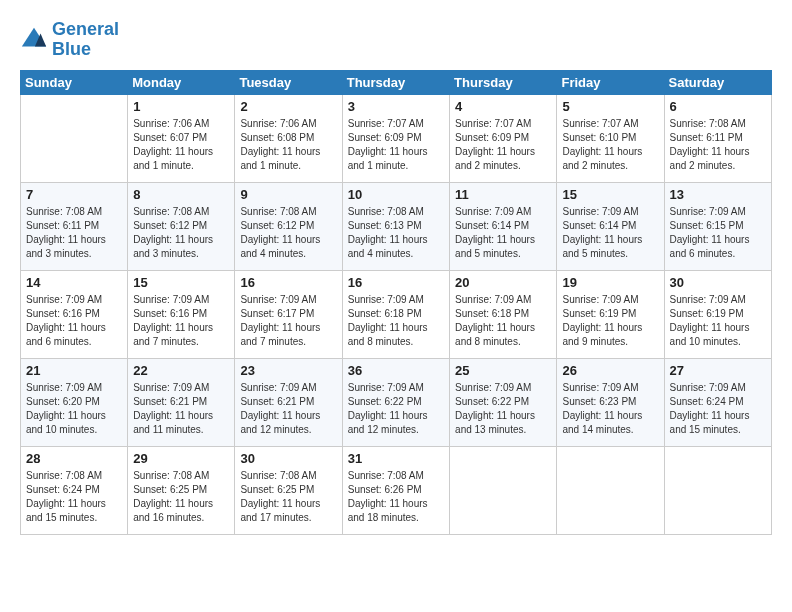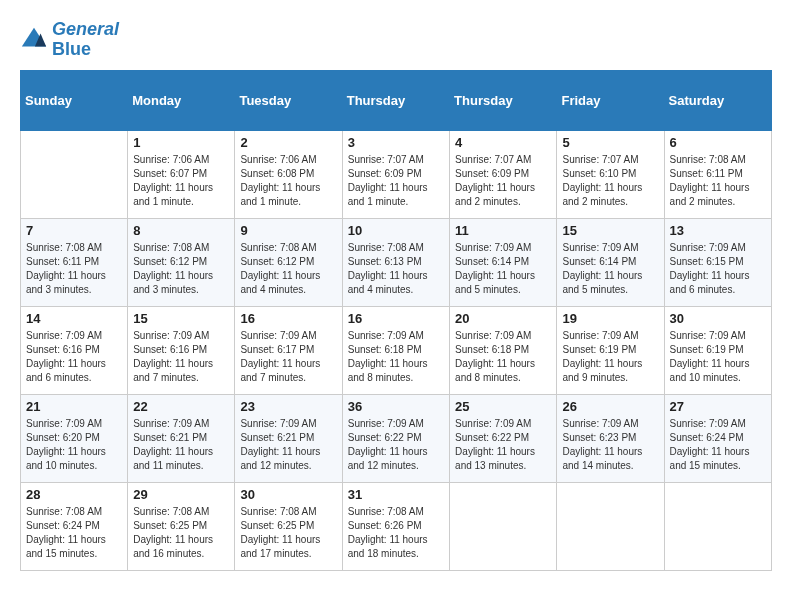--- a/index.html
+++ b/index.html
@@ -22,21 +22,20 @@
       gap: 4px;
     }
     .logo-text {
       font-size: 18px;
       font-weight: bold;
       color: #1a3a5c;
       line-height: 1.1;
     }
     .logo-text span {
       color: #2a7ab8;
-      font-style: italic;
     }
     .logo-icon {
       width: 28px;
       height: 28px;
     }
     .title-block {
       text-align: right;
     }
     .calendar-title {
       font-size: 32px;
@@ -48,21 +47,21 @@
       color: #555;
     }
     table {
       width: 100%;
       border-collapse: collapse;
       font-size: 11px;
     }
     thead tr th {
       background-color: #2a7ab8;
       color: #fff;
-      padding: 22px 4px;
+      padding: 4px 4px;
       text-align: left;
       font-size: 13px;
       font-weight: bold;
       border: 1px solid #2a7ab8;
     }
     tbody tr td {
       border: 1px solid #ccc;
       vertical-align: top;
       padding: 4px 5px;
       height: 88px;

